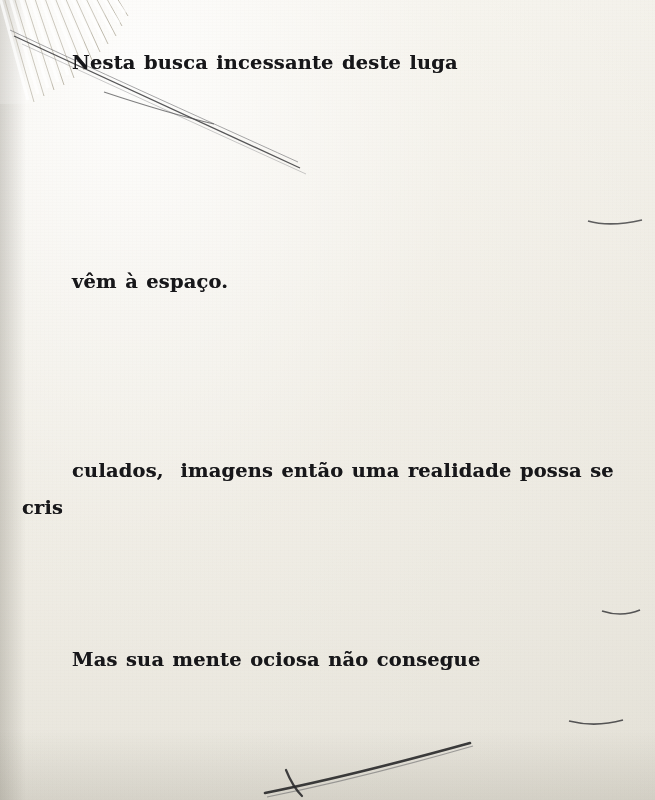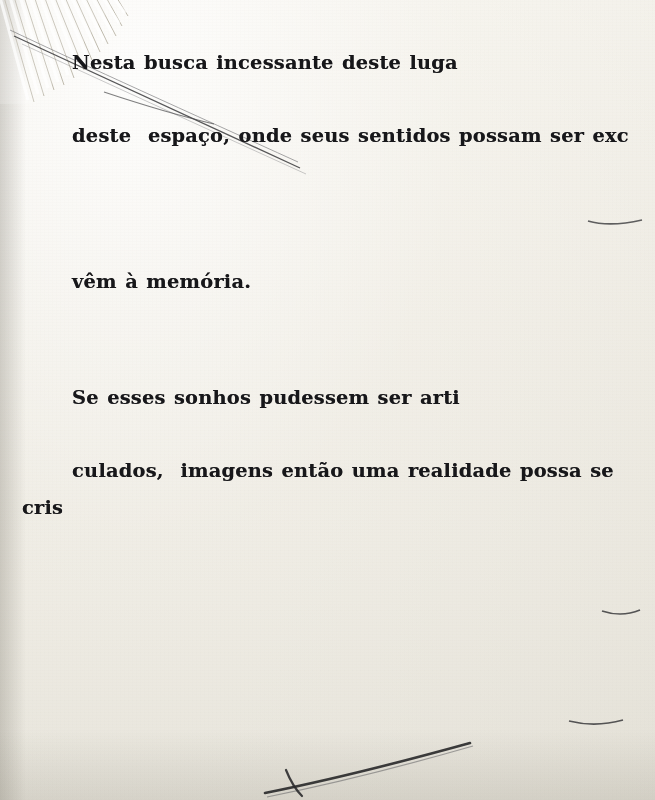--- a/index.html
+++ b/index.html
@@ -136,36 +136,36 @@
   </svg>
 
   <svg class="pen" style="left:268px; top:768px; width:70px; height:32px;" viewBox="0 0 70 32">
     <path d="M18,2 C22,12 26,20 34,28" stroke="#2b2b2d" stroke-width="2.2" fill="none" opacity="0.9" stroke-linecap="round"></path>
   </svg>
 
   <div id="text-block">
 
     <p class="para">
       <span>Nesta busca incessante deste luga</span><br>
-      <span class="ind0">deste  espaço, onde seus sentidos possam ser exc</span><br>
       <br>
-      <span>vêm à memória.</span>
+      <br>
+      <span>vêm à espaço.</span>
     </p>
 
     <div class="gap-sm"></div>
 
     <p class="para">
-      <span>Se esses sonhos pudessem ser arti</span><br>
+      <br>
       <span>culados,  imagens então uma realidade possa se cris</span><br>
     </p>
 
     <div class="gap-sm"></div>
 
     <p class="para">
-      <br>
+      <span>Mas sua mente ociosa não consegue</span><br>
       <br>
       <br>
       
     </p>
 
   </div>
 
   <svg class="pen" style="left:586px; top:215px; width:60px; height:14px;" viewBox="0 0 60 14">
     <path d="M2,6 C16,10 34,10 56,5" stroke="#3a3a3c" stroke-width="1.6" fill="none" opacity="0.8"></path>
   </svg>

